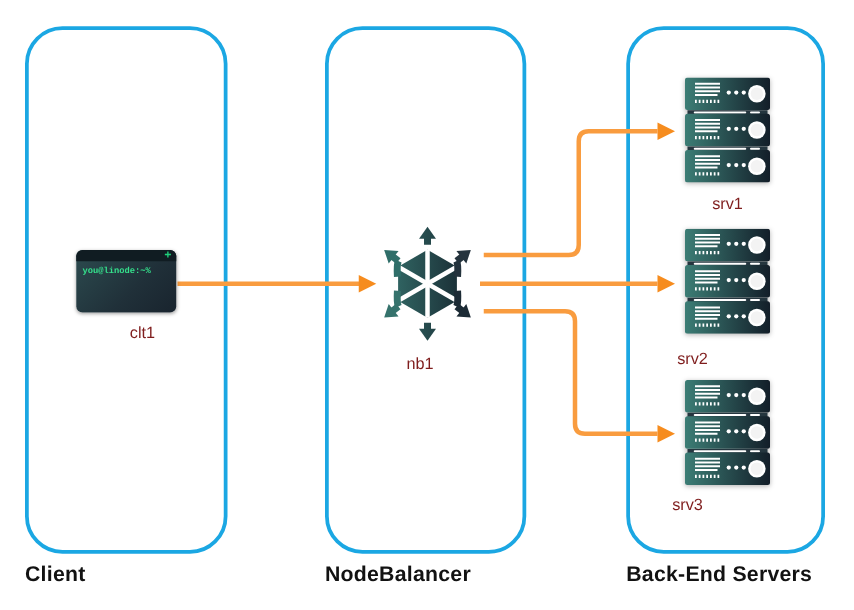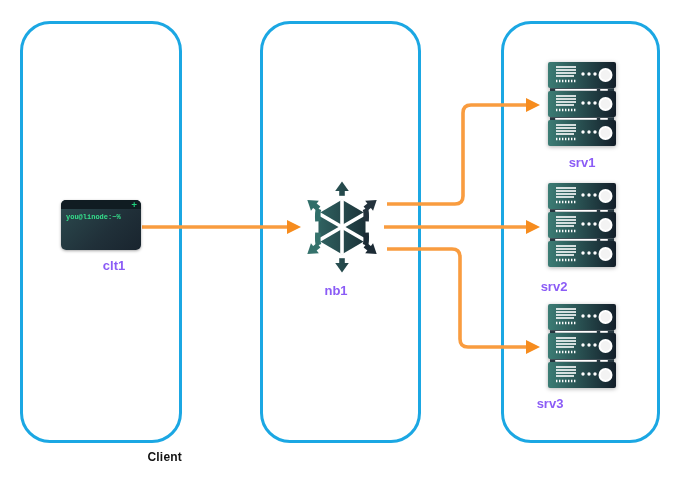--- a/index.html
+++ b/index.html
@@ -2,25 +2,25 @@
 <html><head>
 <meta charset="utf-8">
 <style>
   html,body{margin:0;padding:0;background:#ffffff;}
   body{font-family:"Liberation Sans", sans-serif;}
   #canvas{position:relative;width:683px;height:488px;background:#ffffff;overflow:hidden;}
 
   
   .col{position:absolute;top:21px;height:422px;border:3px solid #1BA7E3;border-radius:30px;
        box-sizing:border-box;background:transparent;}
-  .col-label{position:absolute;top:450px;font-size:12px;font-weight:bold;color:#121212;
-             text-align:right;letter-spacing:0.2px;}
+  .col-label{position:absolute;top:450px;font-size:17px;font-weight:bold;color:#121212;
+             text-align:left;letter-spacing:0.2px;}
 
   
-  .node-label{position:absolute;font-size:13px;color:#8b5cf6;text-align:center;font-weight:bold;}
+  .node-label{position:absolute;font-size:13px;color:#7f1d1d;text-align:center;}
 
   
   .terminal{position:absolute;left:61px;top:200px;width:80px;height:50px;border-radius:5px;
             background:linear-gradient(135deg,#2C4B4F 0%,#203039 60%,#19242E 100%);
             box-shadow:0 1px 3px rgba(0,0,0,0.35);}
   .terminal-bar{position:absolute;left:0;top:0;width:100%;height:9px;border-radius:5px 5px 0 0;
                 background:#101C22;}
   .terminal-plus{position:absolute;right:4px;top:-1px;color:#1FD07C;font-size:9px;font-weight:bold;
                  font-family:"DejaVu Sans Mono", monospace;line-height:10px;}
   .terminal-text{position:absolute;left:5px;top:13px;font-family:Liberation Mono, monospace;
@@ -158,14 +158,16 @@
     </svg>
   <svg class="srv-icon" style="top:304px;" width="68" height="84" viewBox="0 0 68 84">
       <use href="#rackStack"></use>
     </svg>
 
   <div class="node-label" style="left:548px;top:155px;width:68px;">srv1</div>
   <div class="node-label" style="left:520px;top:279px;width:68px;">srv2</div>
   <div class="node-label" style="left:516px;top:396px;width:68px;">srv3</div>
 
   <div class="col-label" style="left:20px;width:162px;">Client</div>
+  <div class="col-label" style="left:260px;width:161px;">NodeBalancer</div>
+  <div class="col-label" style="left:501px;width:159px;">Back-End Servers</div>
 
 </div>
 
 </body></html>

